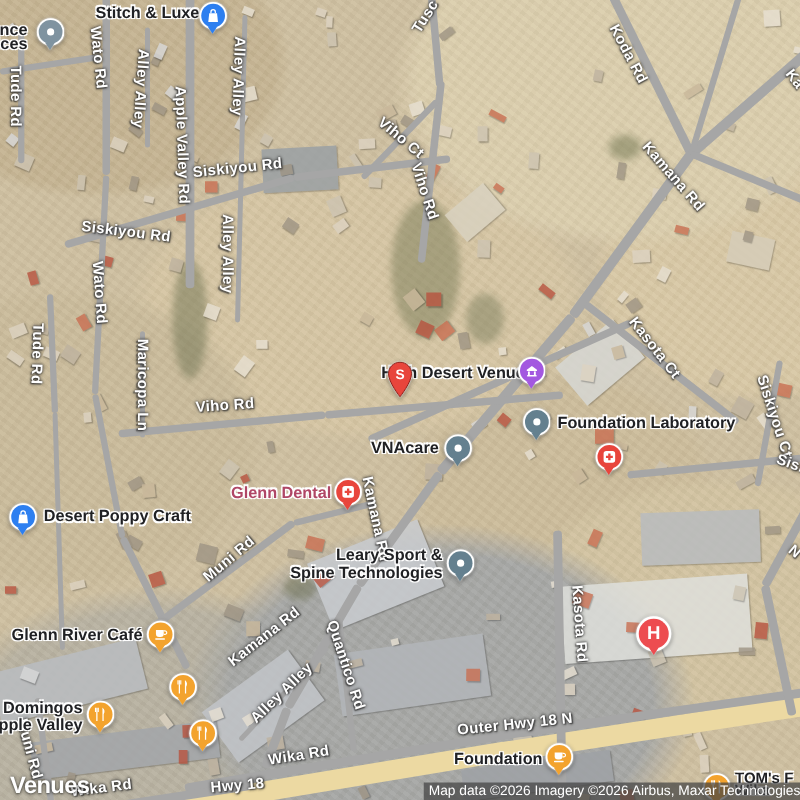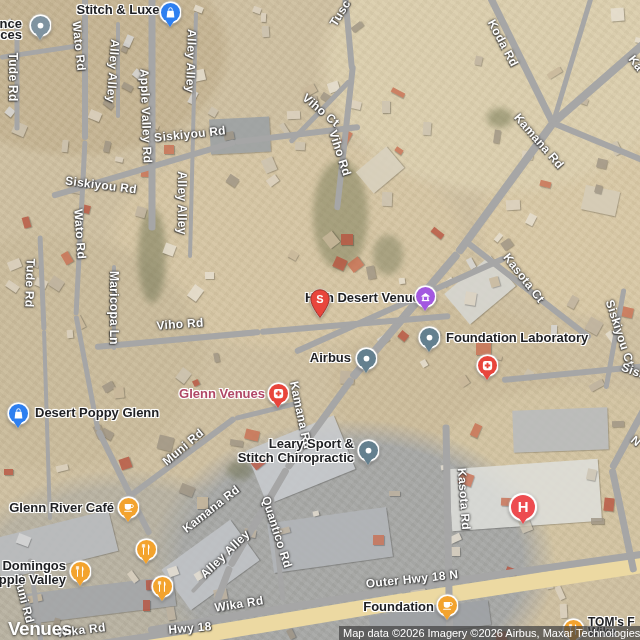--- a/index.html
+++ b/index.html
@@ -306,31 +306,31 @@
       <div class="plabel" style="font-size: 13px; line-height: 14px; top: 3px; left: 118px; transform: translateX(-50%); text-align: center;">
         <div>Stitch &amp; Luxe</div>
       </div>
       <div class="plabel" style="font-size: 13px; line-height: 14px; top: 291px; left: 366px; transform: translateX(-50%); text-align: center;">
         <div>High Desert Venues</div>
       </div>
       <div class="plabel" style="font-size: 13px; line-height: 14px; top: 331px; left: 446px; text-align: left;">
         <div>Foundation Laboratory</div>
       </div>
       <div class="plabel" style="font-size: 13px; line-height: 14px; top: 351px; right: 289px; text-align: right;">
-        <div>Airbus</div>
+        <div>VNAcare</div>
       </div>
       <div class="plabel" style="font-size: 13px; line-height: 14px; color: rgb(176, 71, 102); top: 387px; right: 375px; text-align: right;">
-        <div>Glenn Venues</div>
+        <div>Glenn Dental</div>
       </div>
       <div class="plabel" style="font-size: 13px; line-height: 14px; top: 406px; left: 35px; text-align: left;">
-        <div>Desert Poppy Glenn</div>
+        <div>Desert Poppy Craft</div>
       </div>
       <div class="plabel" style="font-size: 13px; line-height: 14px; top: 437px; right: 286px; text-align: right;">
         <div>Leary Sport &amp;</div>
-        <div>Stitch Chiropractic</div>
+        <div>Spine Technologies</div>
       </div>
       <div class="plabel" style="font-size: 13px; line-height: 14px; top: 501px; right: 526px; text-align: right;">
         <div>Glenn River Café</div>
       </div>
       <div class="plabel" style="font-size: 13px; line-height: 14px; top: 559px; right: 574px; text-align: right;">
         <div>Domingos</div>
         <div>Apple Valley</div>
       </div>
       <div class="plabel" style="font-size: 13px; line-height: 14px; top: 600px; right: 206px; text-align: right;">
         <div>Foundation</div>

